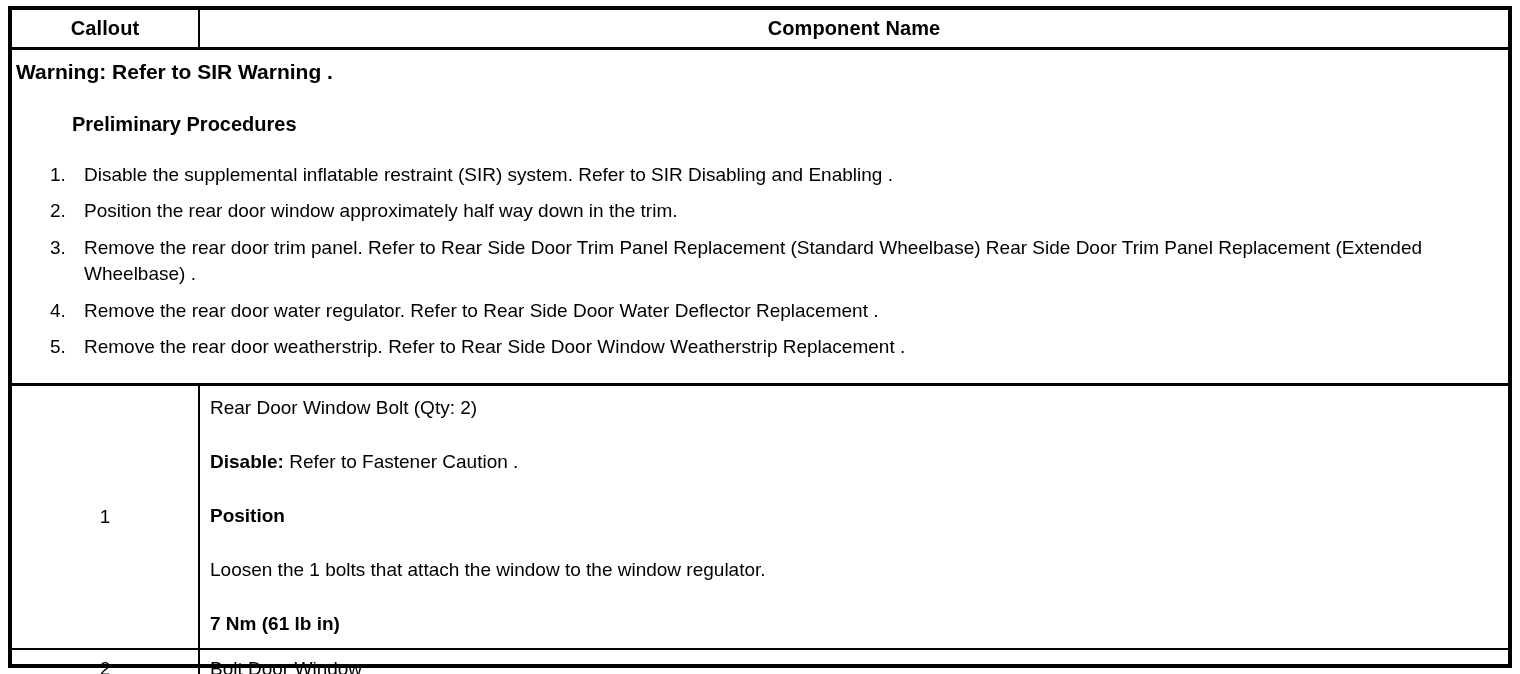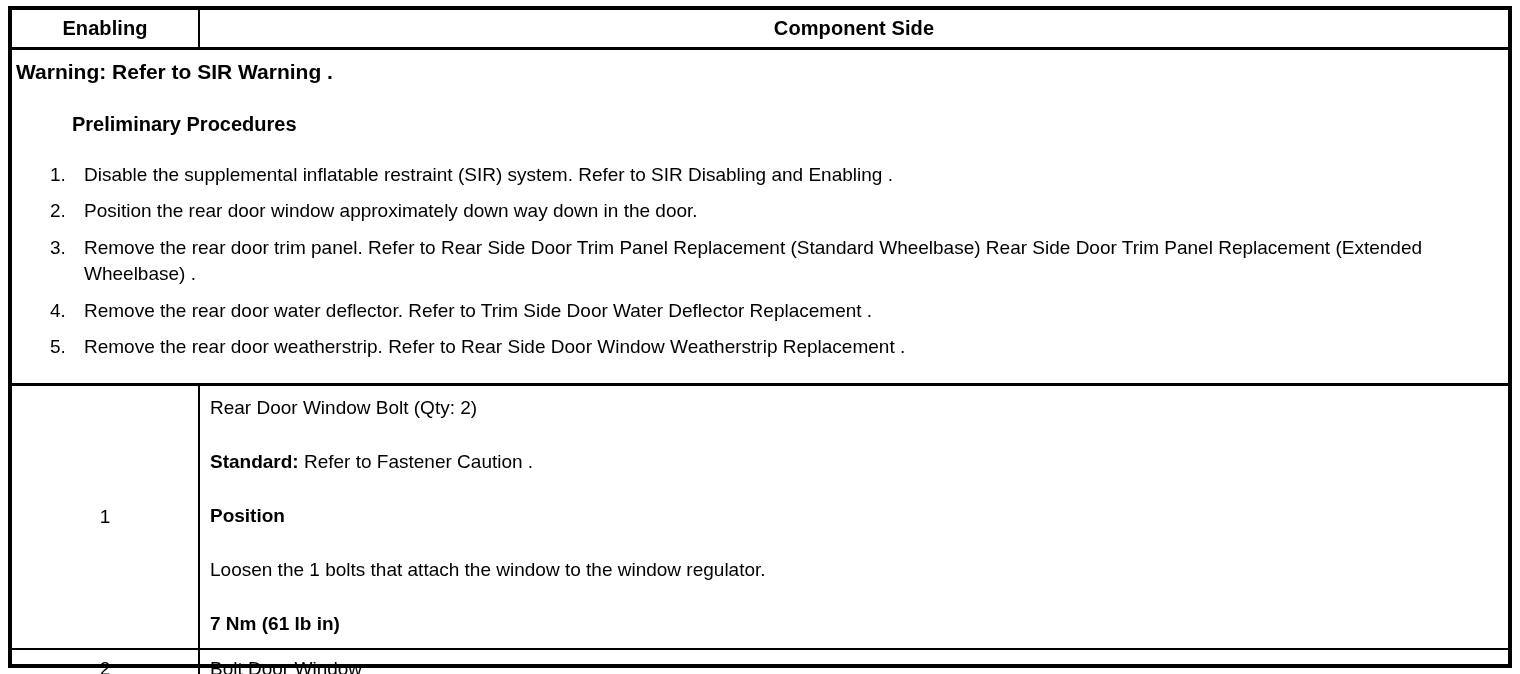--- a/index.html
+++ b/index.html
@@ -129,46 +129,46 @@
 
 <div class="table-wrap">
   <table class="svc">
     <colgroup>
       <col class="c-callout">
       <col class="c-name">
     </colgroup>
 
     <tbody>
         <tr class="header-row">
-      <th class="th-callout">Enabling</th>
-      <th class="th-name">Component Side</th>
+      <th class="th-callout">Callout</th>
+      <th class="th-name">Component Name</th>
     </tr>
 
     <tr class="prelim-row">
       <td colspan="2">
         <p class="warning-line">Warning: Refer to SIR Warning .</p>
 
         <p class="prelim-heading">Preliminary Procedures</p>
 
         <ol class="prelim-list">
           <li>Disable the supplemental inflatable restraint (SIR) system. Refer to SIR Disabling and Enabling .</li>
-          <li>Position the rear door window approximately down way down in the door.</li>
+          <li>Position the rear door window approximately half way down in the trim.</li>
           <li>Remove the rear door trim panel. Refer to Rear Side Door Trim Panel Replacement (Standard Wheelbase) Rear Side Door Trim Panel Replacement (Extended Wheelbase) .</li>
-          <li>Remove the rear door water deflector. Refer to Trim Side Door Water Deflector Replacement .</li>
+          <li>Remove the rear door water regulator. Refer to Rear Side Door Water Deflector Replacement .</li>
           <li>Remove the rear door weatherstrip. Refer to Rear Side Door Window Weatherstrip Replacement .</li>
         </ol>
       </td>
     </tr>
 
     <tr class="row-1">
       <td class="cell-callout">1</td>
       <td class="cell-name">
         <p class="blk">Rear Door Window Bolt (Qty: 2)</p>
 
-        <p class="blk"><span class="lbl-bold">Standard:</span><span> Refer to Fastener Caution .</span></p>
+        <p class="blk"><span class="lbl-bold">Disable:</span><span> Refer to Fastener Caution .</span></p>
 
         <p class="blk bold">Position</p>
 
         <p class="blk">Loosen the 1 bolts that attach the window to the window regulator.</p>
 
         <p class="blk bold">7 Nm (61 lb in)</p>
       </td>
     </tr>
 
     <tr class="row-2">

